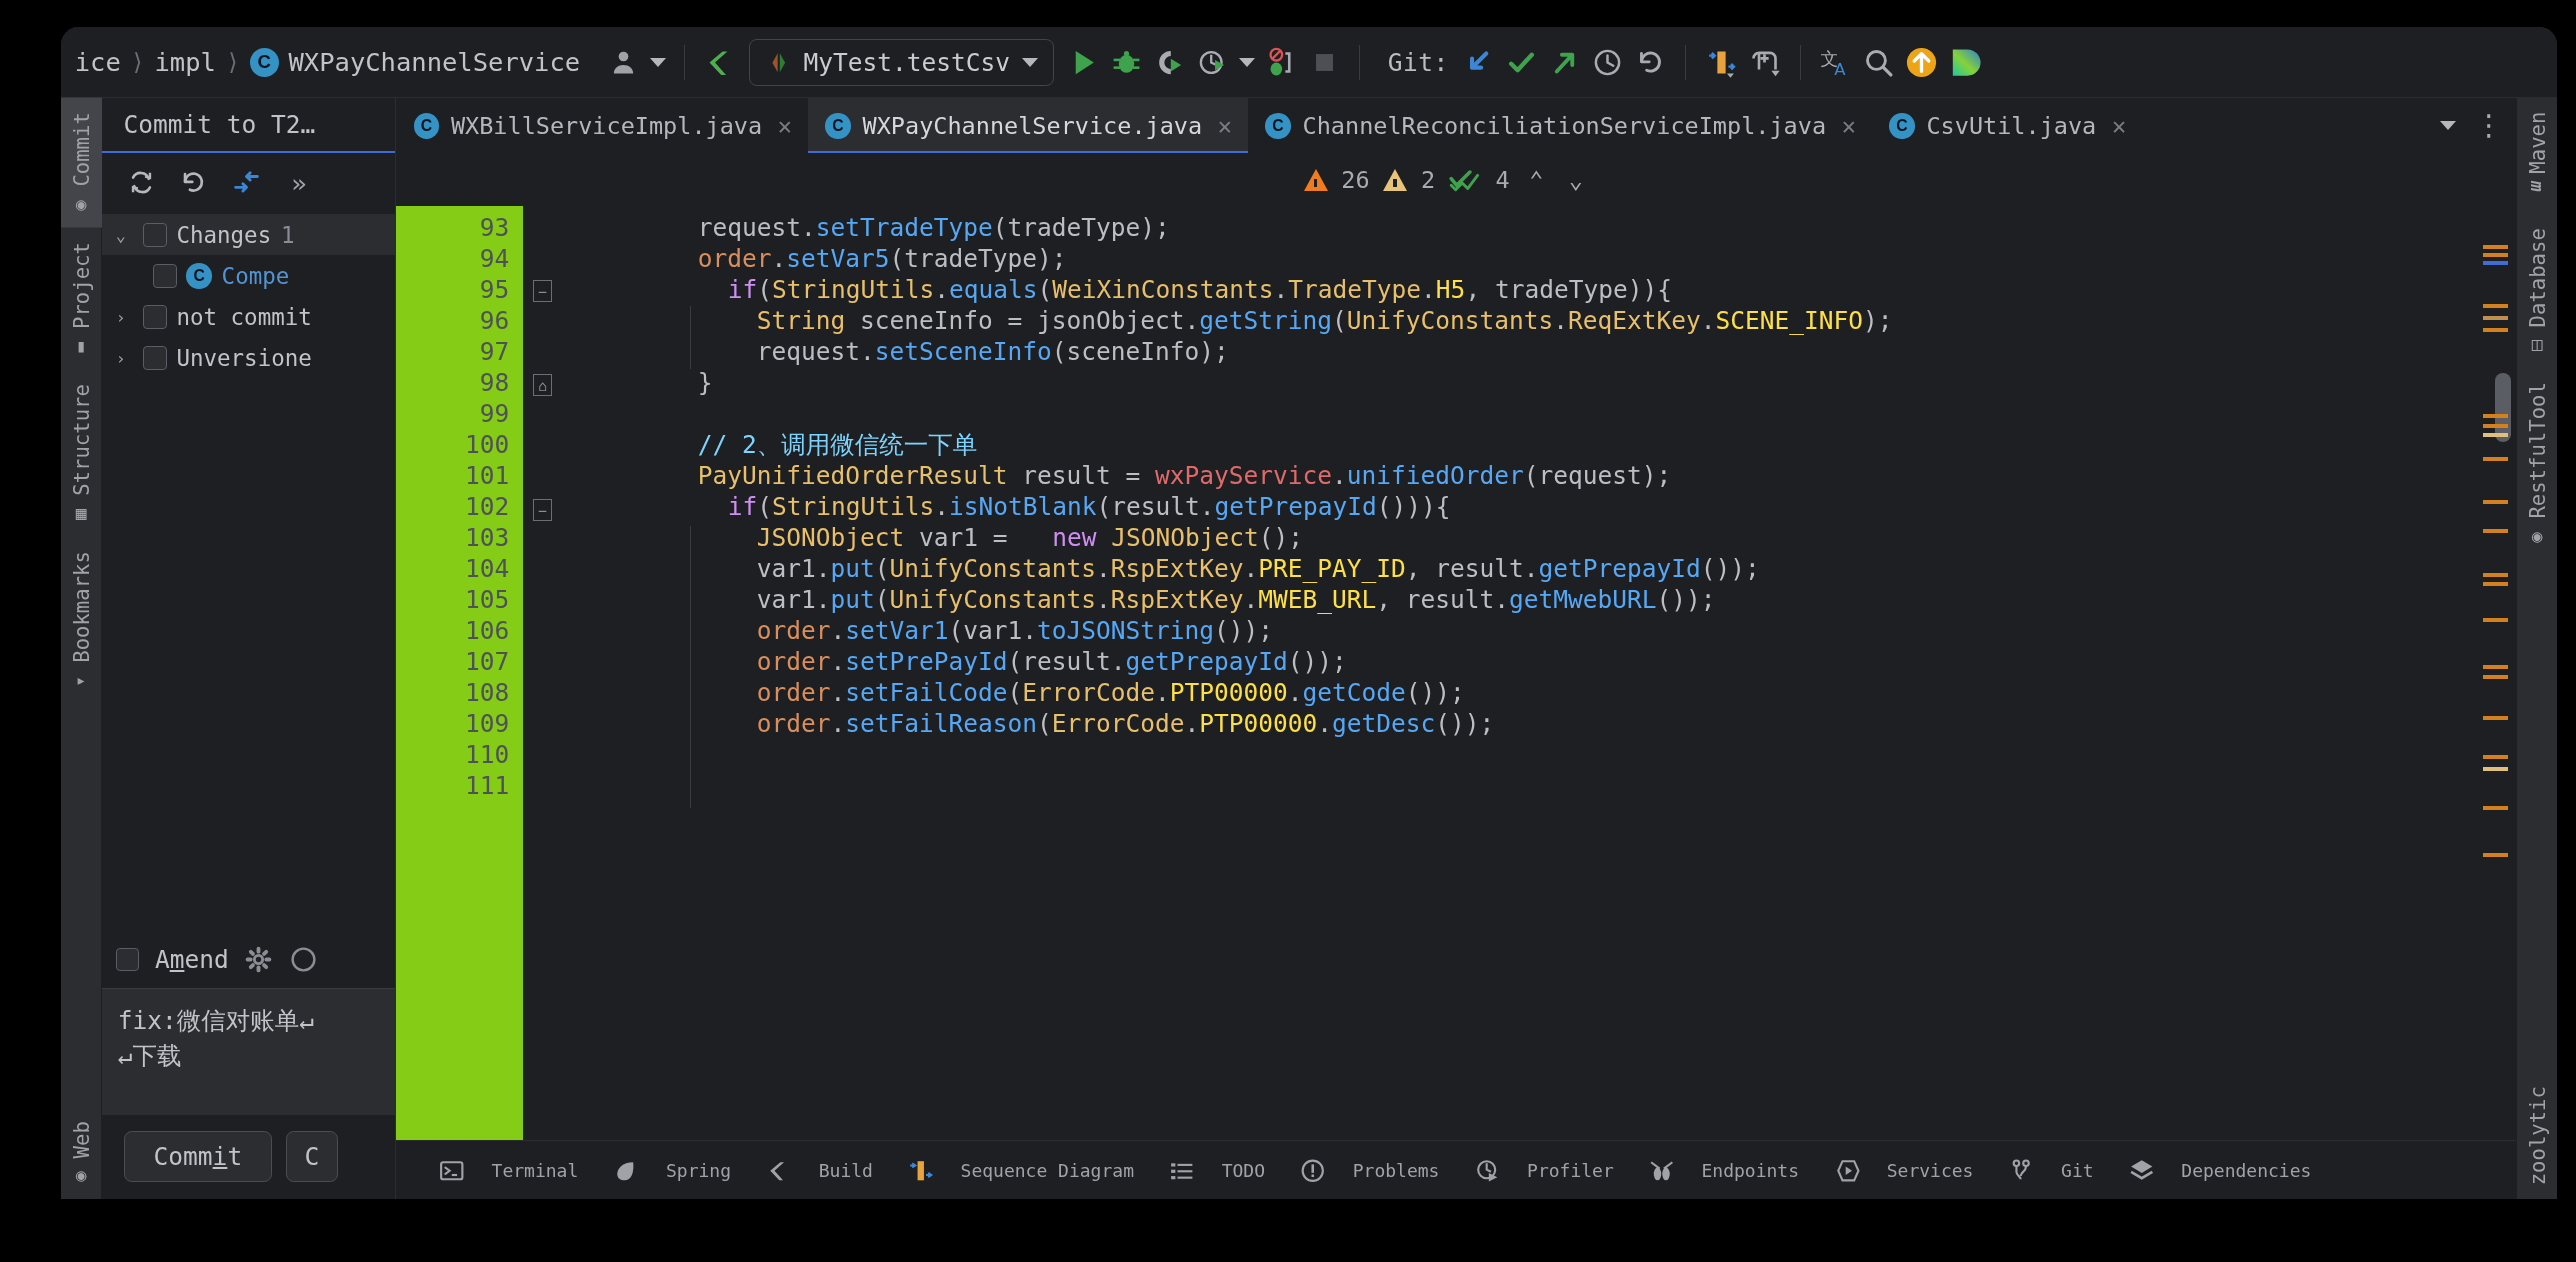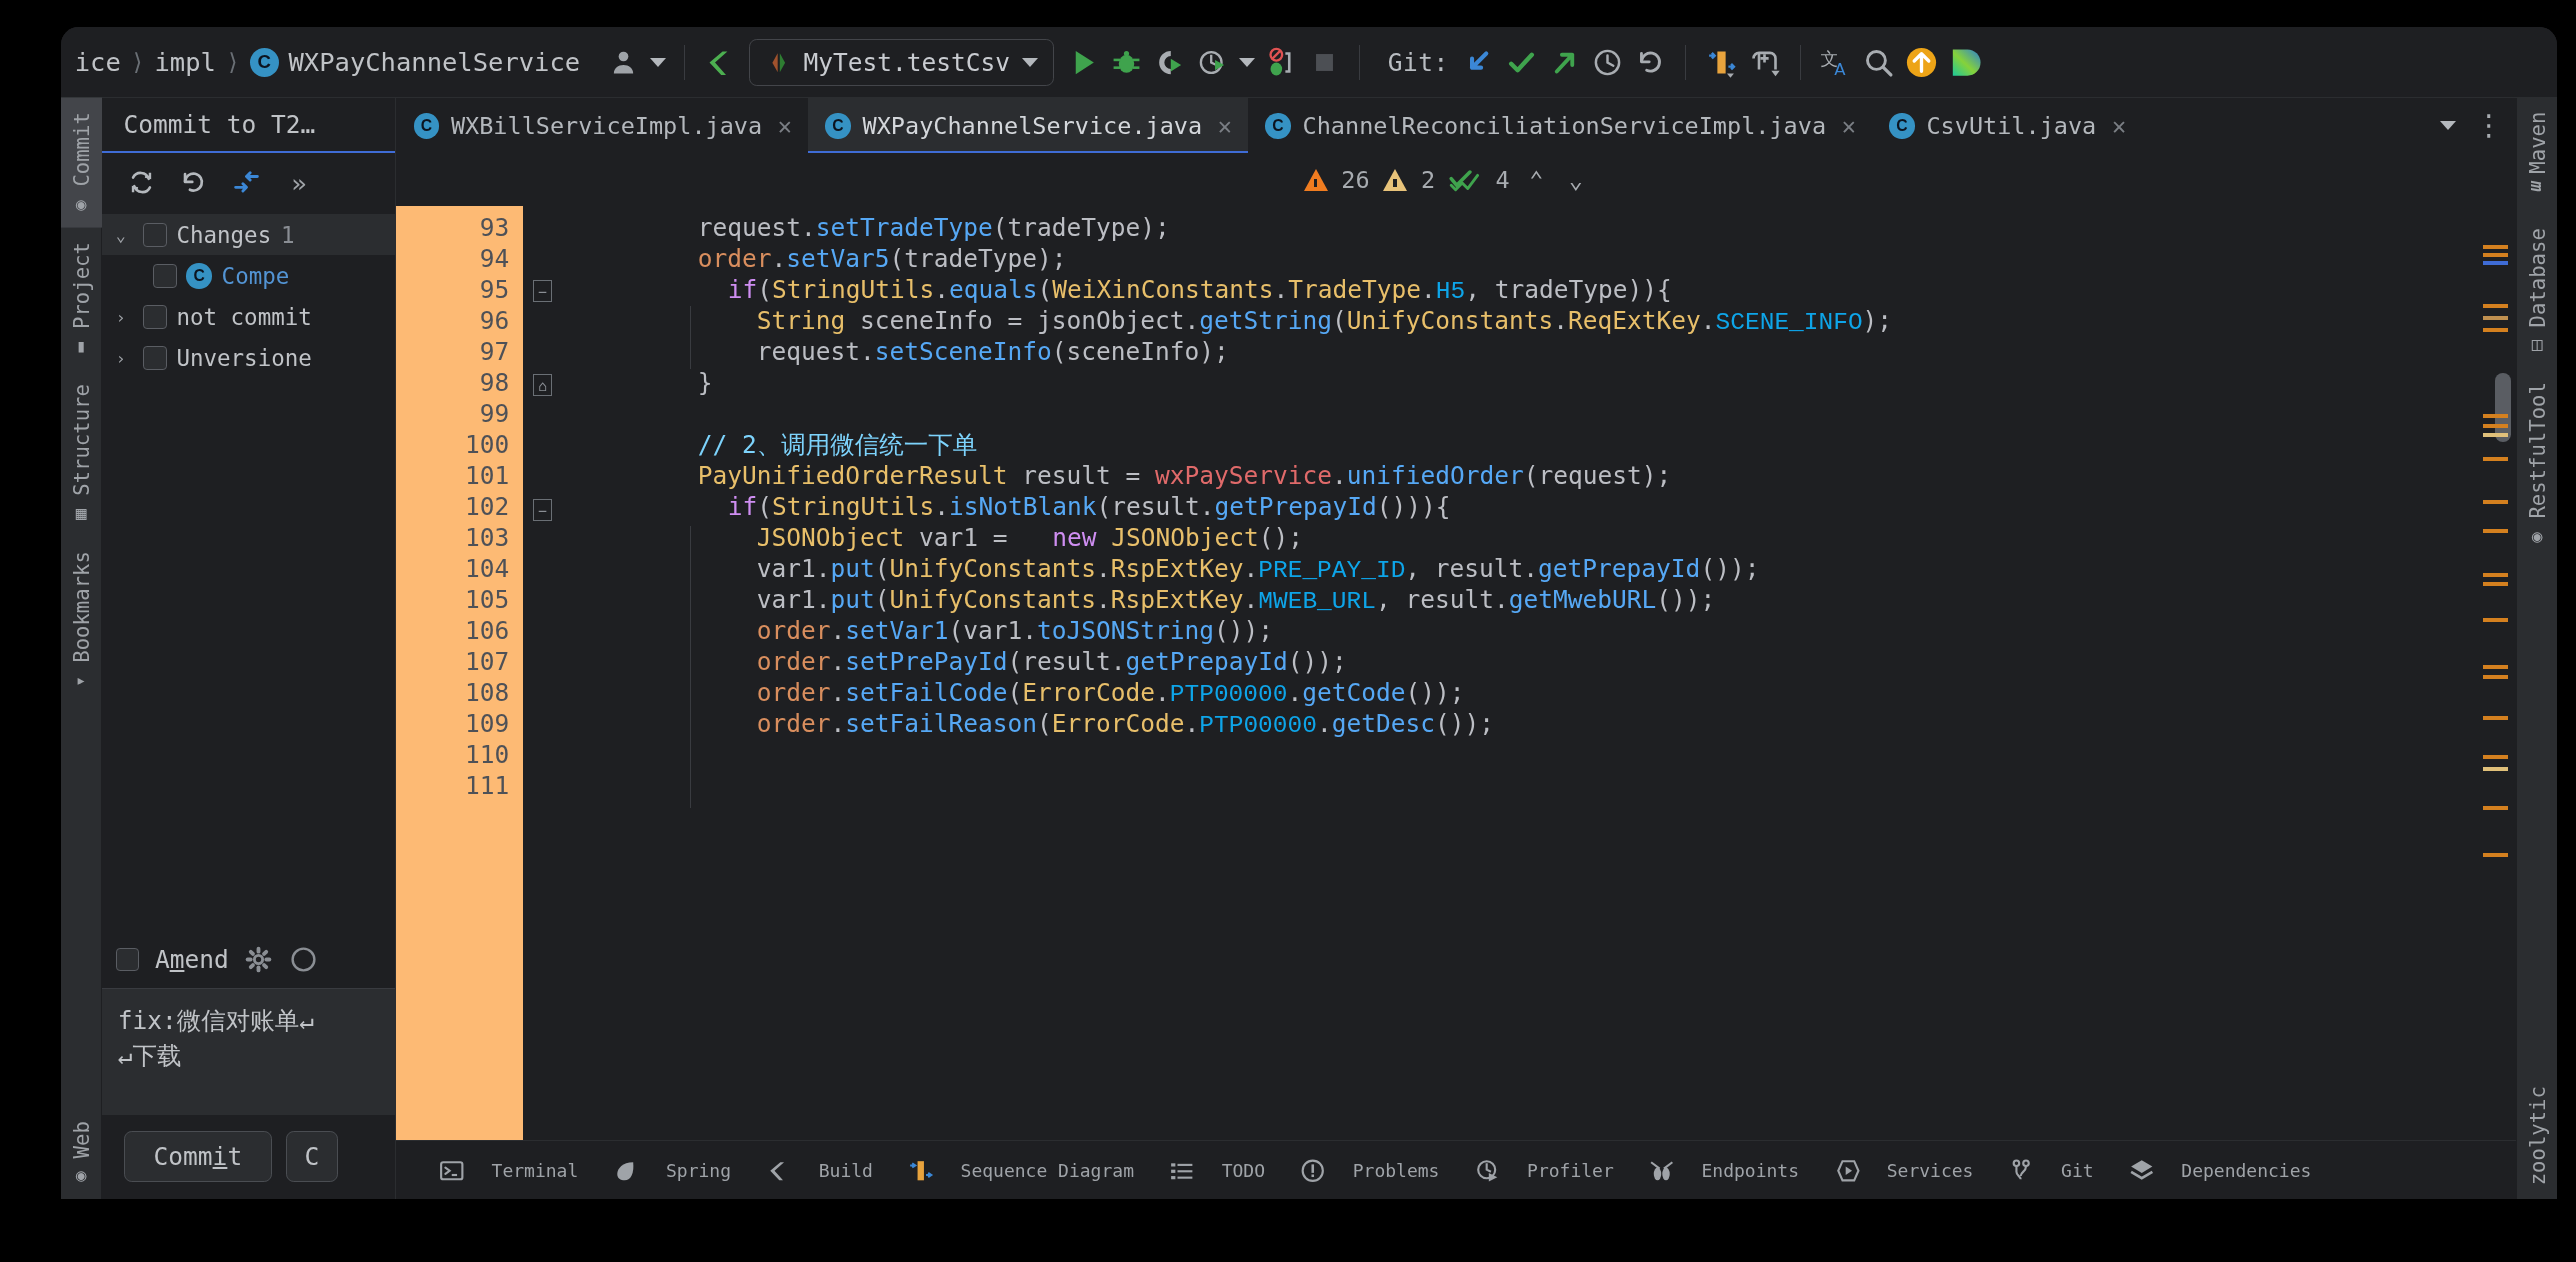--- a/index.html
+++ b/index.html
@@ -148,21 +148,21 @@
     height: 53px; display: flex; align-items: center; justify-content: center;
     gap: 13.7px; padding-right: 19.6px; font-size: 23.5px; color: #a8acb1;
     background: #1e1f22; flex: 0 0 53px;
   }
   .tri-orange { width:0;height:0;border-left:12.7px solid transparent;border-right:12.7px solid transparent;border-bottom:22.5px solid #f07c20; position:relative;}
   .tri-yellow { width:0;height:0;border-left:12.7px solid transparent;border-right:12.7px solid transparent;border-bottom:22.5px solid #e8c37a; position:relative;}
   .tri-orange::after,.tri-yellow::after{content:"";position:absolute;left:-2px;top:9.8px;width:3.9px;height:8.8px;background:#1e1f22;}
 
   .code-wrap { flex: 1; display: flex; min-height: 0; position: relative; overflow: hidden; }
   .gutter {
-    width: 127px; flex: 0 0 127px; background: #fdba74;
+    width: 127px; flex: 0 0 127px; background: #84cc16;
     padding-top: 5.9px; text-align: right; position: relative;
   }
   .gutter .ln { height: 31px; line-height: 31px; font-size: 24.5px; color: #4e5157; padding-right: 13.7px; }
   .fold-col { width: 43px; flex: 0 0 43px; background: #1e1f22; padding-top: 5.9px; position: relative; }
   .fold {
     position: absolute; width: 19.6px; height: 21.6px;
     border: 1px solid #6a6f75; color: #8a8e94; font-size: 14.7px;
     display: flex; align-items: center; justify-content: center;
     left: 9.8px;
   }
@@ -170,21 +170,21 @@
     flex: 1; background: #1e1f22; padding-top: 5.9px; position: relative;
     overflow: hidden; min-width: 0;
   }
   .cl { height: 31px; line-height: 31px; font-size: 24.5px; white-space: pre; color: #bcbec4; padding-left: 13.7px; }
   .kw { color: #cf8ef2; margin-left: 30px; }
   .cls { color: #e8bf6a; }
   .mth { color: #56a8f5; }
   .fld { color: #d98e5e; }
   .fldr { color: #e06a6a; }
   .cmt { color: #7dd3fc; }
-  .cnst { color: #0ea5e9; font-family: Liberation Mono, monospace; }
+  .cnst { color: #fde047; }
   .pln { color: #bcbec4; }
 
   .indent-guide { position: absolute; width: 1px; background: #393b40; }
 
   
   .stripe {
     width: 39px; flex: 0 0 39px; background: #1e1f22; position: relative;
   }
   .mark { position: absolute; right: 7.8px; width: 25.5px; height: 3.9px; }
   .thumb { position:absolute; right:4.9px; width:15.7px; border-radius:7.8px; background:#5a5d63; }

